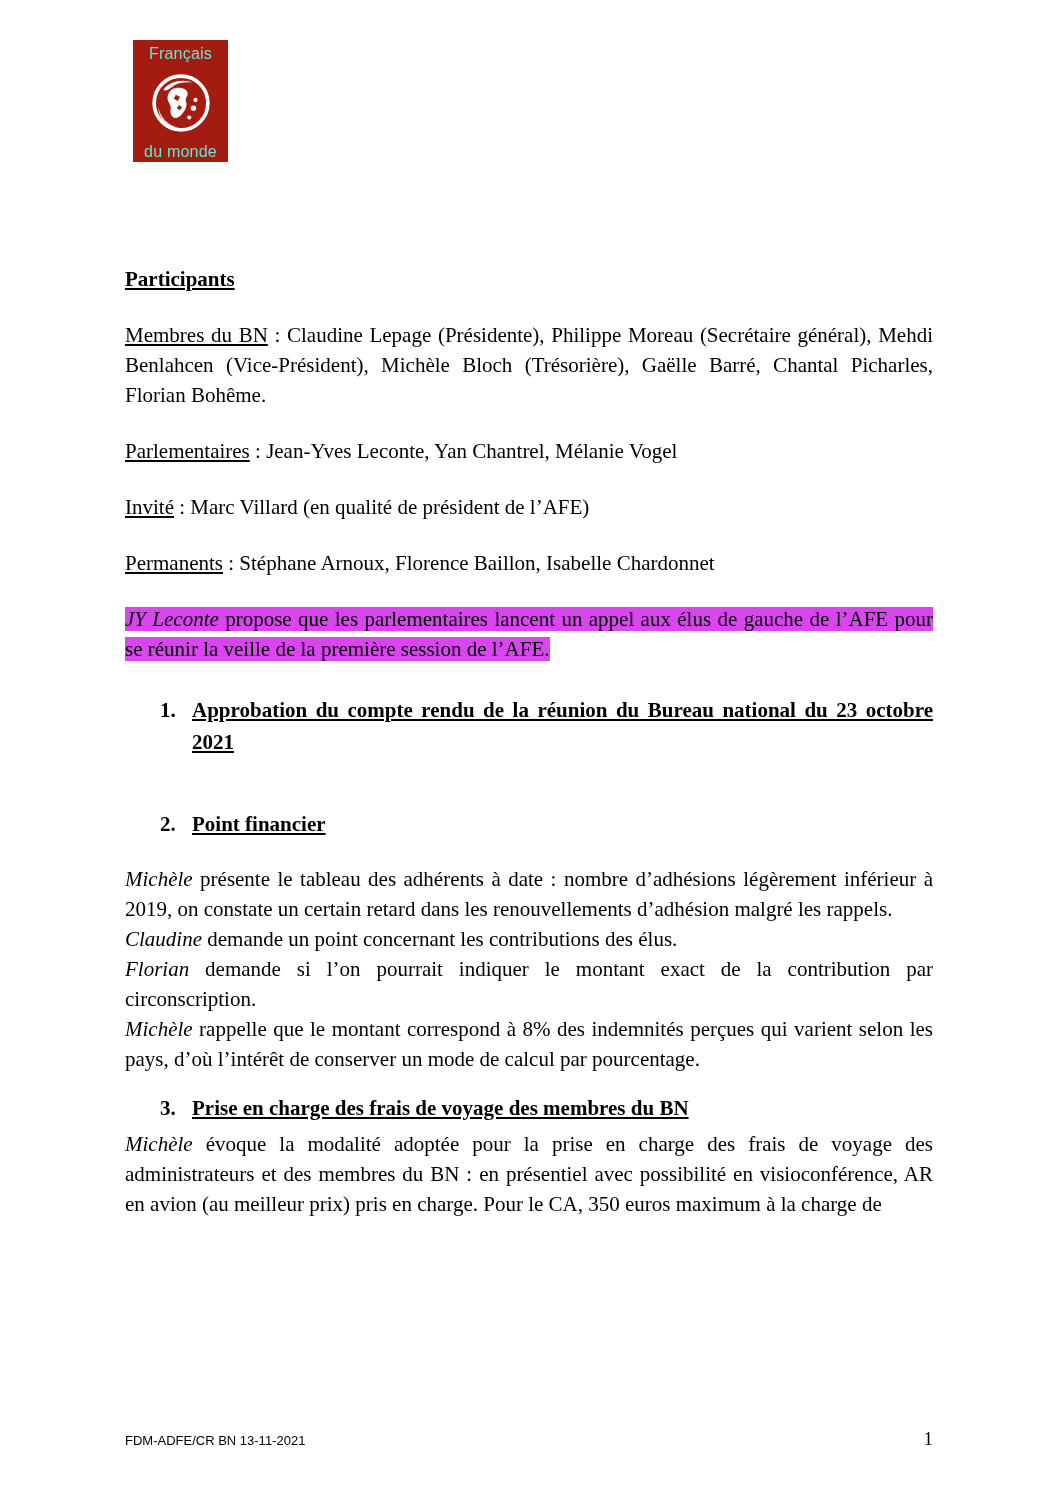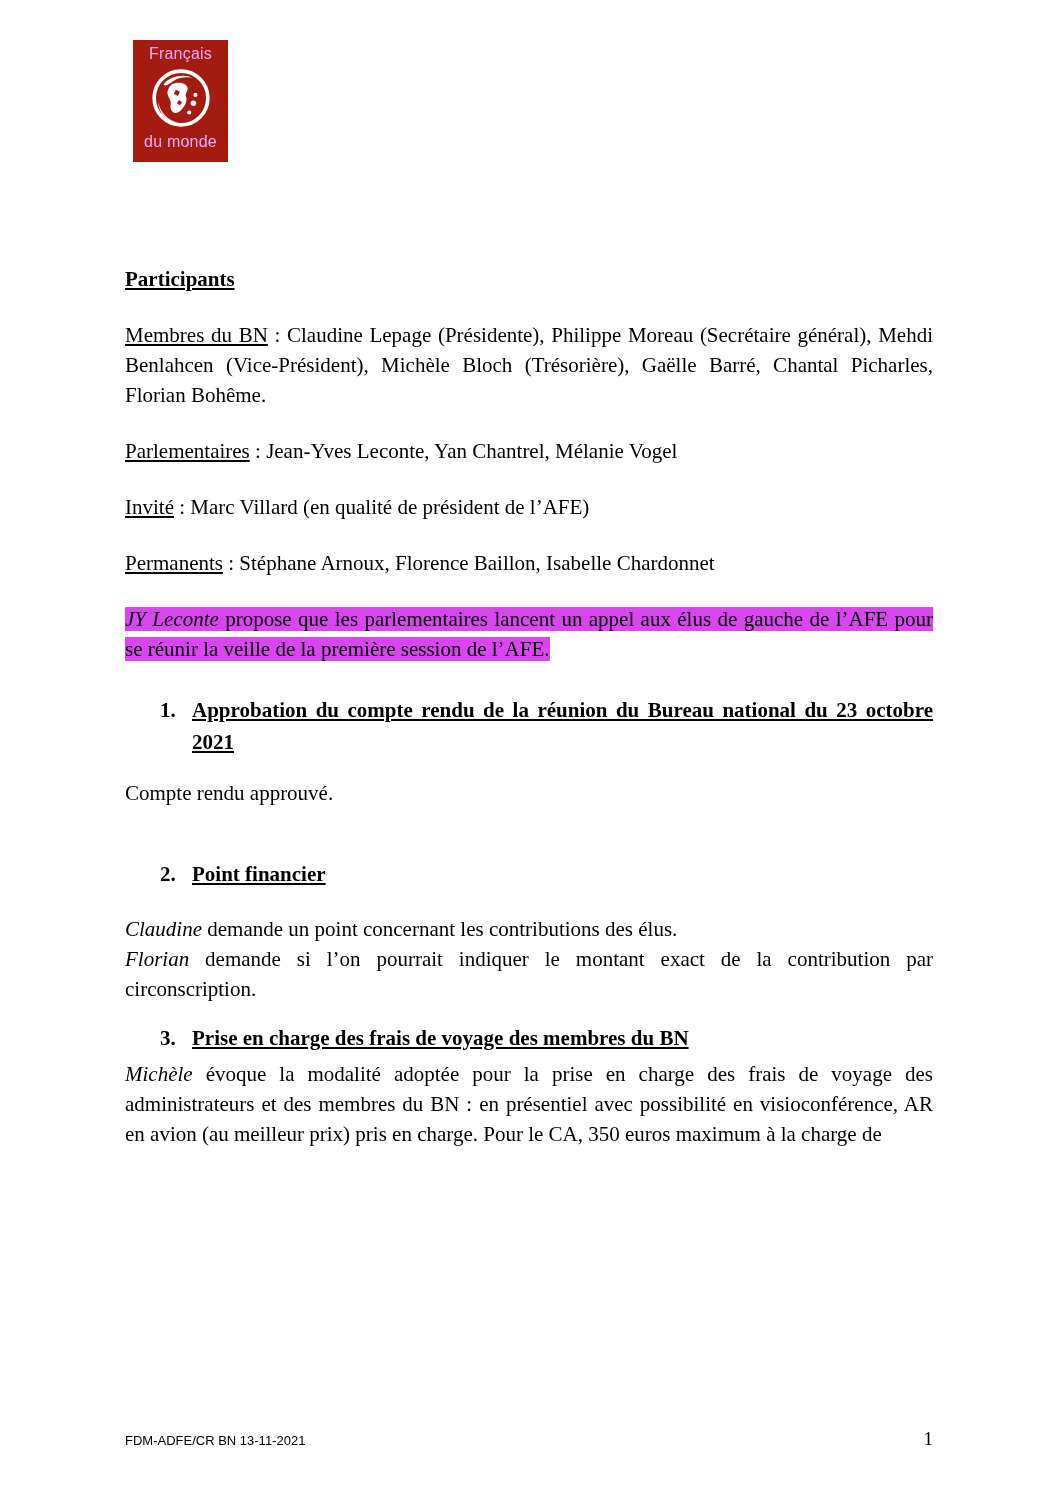--- a/index.html
+++ b/index.html
@@ -14,27 +14,27 @@
   }
 
   
   .logo {
     position: absolute;
     left: 133px;
     top: 40px;
     width: 95px;
     height: 122px;
     background: #A41B12;
-    color: #f0abfc;
+    color: #5eead4;
     font-family: "Liberation Sans", sans-serif;
     display: flex;
     flex-direction: column;
     align-items: center;
     justify-content: space-between;
-    padding: 5px 0 12px 0;
+    padding: 5px 0 2px 0;
     box-sizing: border-box;
   }
   .logo-text { font-size: 16px; line-height: 17px; letter-spacing: 0.2px; }
   .logo-globe { width: 62px; height: 62px; }
 
   .title-block {
     position: absolute;
     left: 237px;
     top: 42px;
     width: 700px;
@@ -145,29 +145,30 @@
     <p class="group-par"><span class="group-label">Invité</span><span> : </span><span>Marc Villard (en qualité de président de l’AFE)</span></p>
 
     <p class="group-par"><span class="group-label">Permanents</span><span> : </span><span>Stéphane Arnoux, Florence Baillon, Isabelle Chardonnet</span></p>
 
     <p class="note-par"><mark><span class="speaker">JY Leconte</span><span> propose que les parlementaires lancent un appel aux élus de gauche de l’AFE pour se réunir la veille de la première session de l’AFE.</span></mark></p>
 
     <div class="sec-heading sec1-heading">
       <span class="sec-num">1.</span>
       <span class="sec-title">Approbation du compte rendu de la réunion du Bureau national du 23 octobre 2021</span>
     </div>
-    <p class="sec1-body">Compte rendu approuvé.</p>
 
     <div class="sec-heading sec2-heading">
       <span class="sec-num">2.</span>
       <span class="sec-title">Point financier</span>
     </div>
     <div class="sec2-block">
+      <p><span class="speaker">Michèle</span><span> présente le tableau des adhérents à date : nombre d’adhésions légèrement inférieur à 2019, on constate un certain retard dans les renouvellements d’adhésion malgré les rappels.</span></p>
       <p><span class="speaker">Claudine</span><span> demande un point concernant les contributions des élus.</span></p>
       <p><span class="speaker">Florian</span><span> demande si l’on pourrait indiquer le montant exact de la contribution par circonscription.</span></p>
+      <p><span class="speaker">Michèle</span><span> rappelle que le montant correspond à 8% des indemnités perçues qui varient selon les pays, d’où l’intérêt de conserver un mode de calcul par pourcentage.</span></p>
     </div>
 
     <div class="sec-heading sec3-heading">
       <span class="sec-num">3.</span>
       <span class="sec-title">Prise en charge des frais de voyage des membres du BN</span>
     </div>
     <div class="sec3-block">
       <p><span class="speaker">Michèle</span><span> évoque la modalité adoptée pour la prise en charge des frais de voyage des administrateurs et des membres du BN : en présentiel avec possibilité en visioconférence, AR en avion (au meilleur prix) pris en charge. Pour le CA, 350 euros maximum à la charge de</span></p>
     </div>
 

